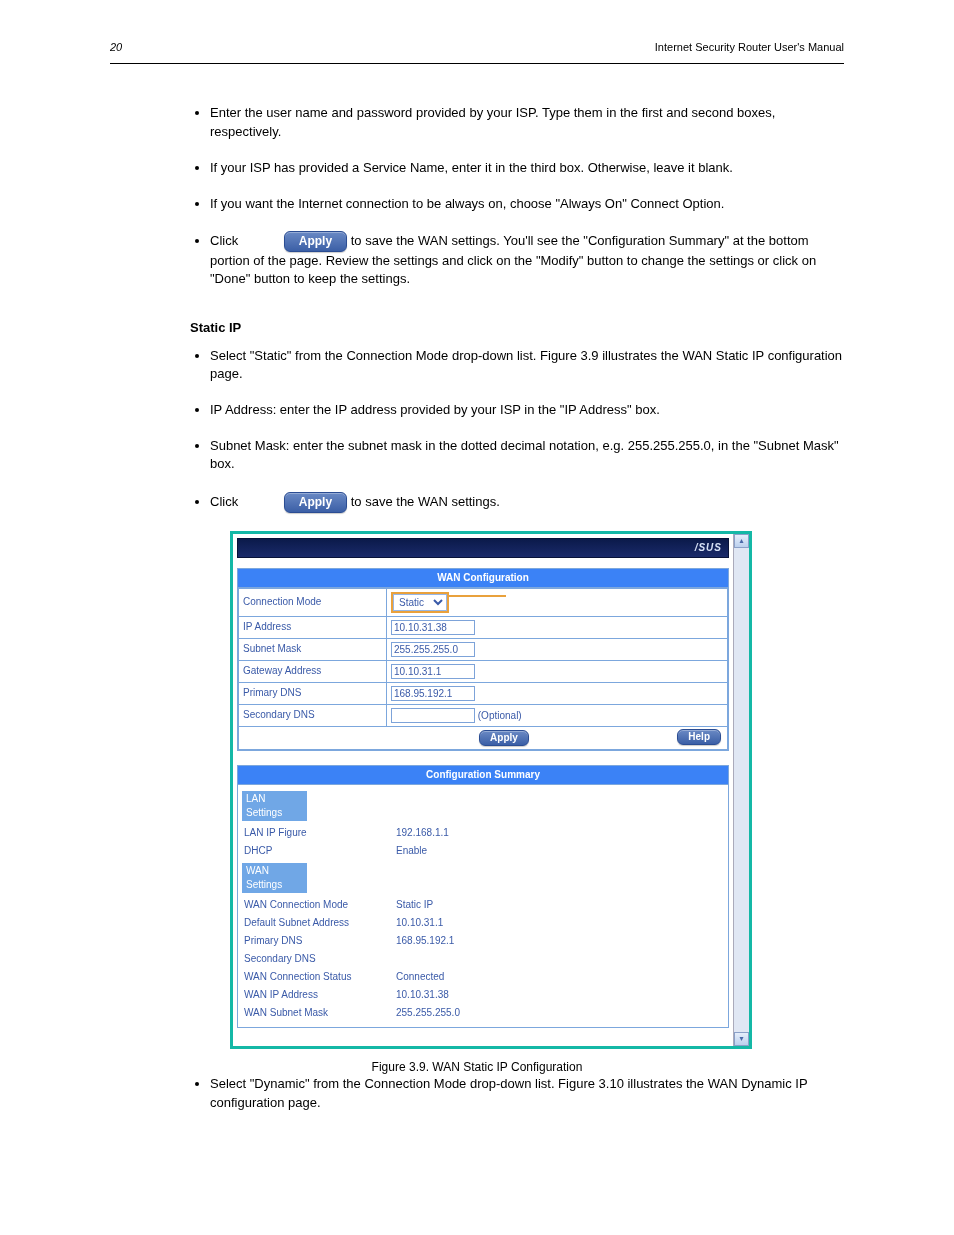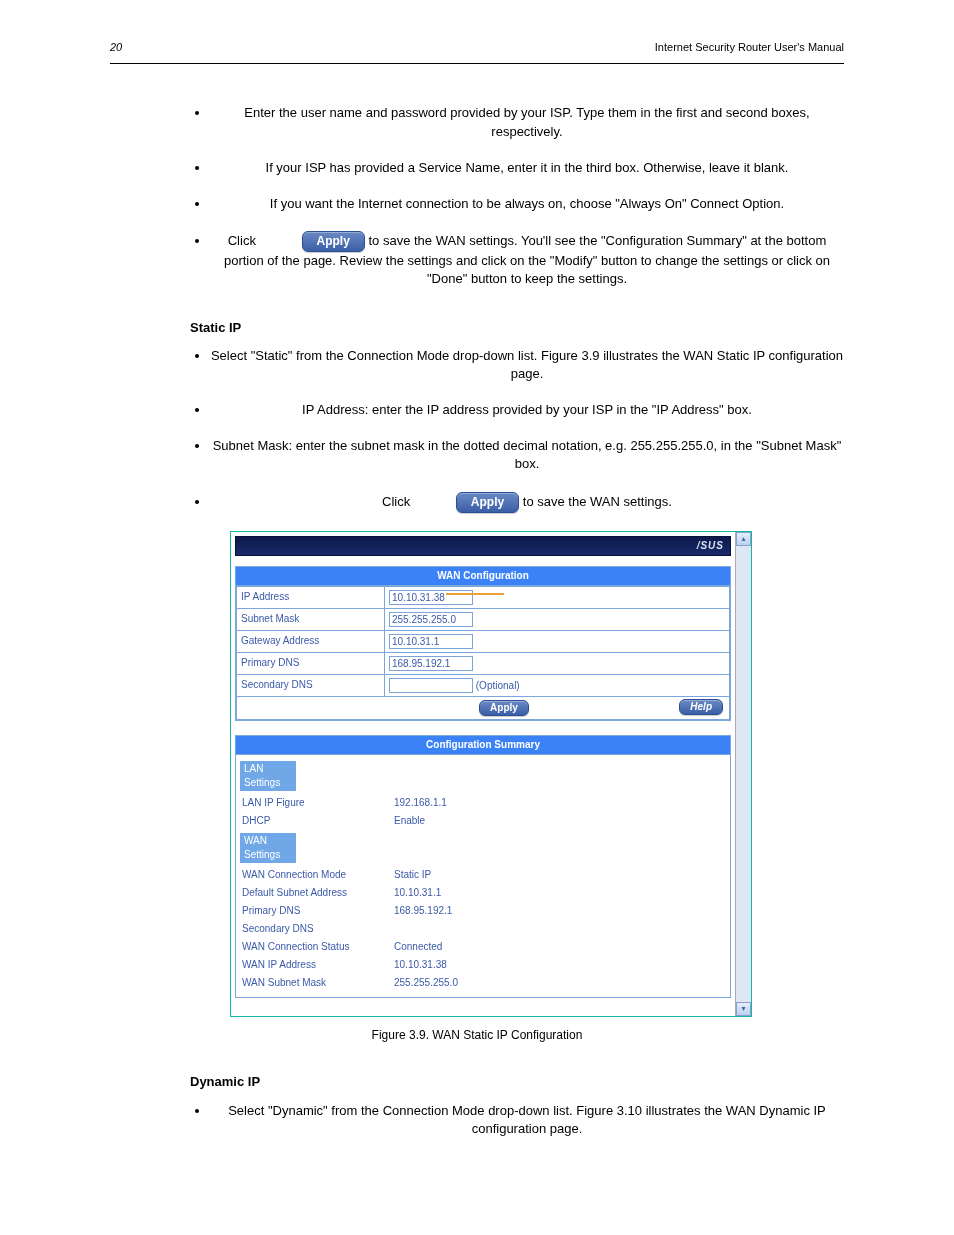--- a/index.html
+++ b/index.html
@@ -23,21 +23,20 @@
     border-bottom: 1px solid #000;
     margin-bottom: 40px;
     font-size: 11px;
   }
   .page-num { font-weight: normal; font-style: italic; }
   .doc-title { font-weight: normal; }
   ul.steps {
     list-style: disc;
     padding-left: 100px;
     margin-bottom: 0;
-    text-align: center;
   }
   ul.steps > li { margin-bottom: 18px; }
   .pill-btn {
     display: inline-block;
     background: linear-gradient(#6a89c4, #3b5fa6);
     color: #fff;
     font-weight: bold;
     font-size: 12px;
     border-radius: 6px;
     padding: 3px 14px 4px 14px;
@@ -53,21 +52,21 @@
   }
   .section-head {
     font-weight: bold;
     font-size: 13px;
     margin: 30px 0 10px 80px;
   }
   
   .shot-wrap {
     margin: 5px 0 0 32px;
     width: 522px;
-    border: 1px solid #14b8a6;
+    border: 3px solid #14b8a6;
     background: #fff;
     font-size: 10px;
     position: relative;
   }
   .shot-brandbar {
     flex: 1;
     background: linear-gradient(#0b1a4a, #1a2a6a);
     height: 20px;
     display: flex;
     justify-content: flex-end;
@@ -162,31 +161,31 @@
     text-align: center;
     position: relative;
     padding: 3px 4px;
     border: 1px solid #7ca7dd;
     border-top: none;
     display: flex;
     justify-content: center;
     align-items: center;
   }
   .btn-row .pill-btn { font-size: 10px; padding: 2px 10px; }
-  .help-pos { position: absolute; right: 6px; top: 2px; font-style: italic; }
+  .help-pos { position: absolute; right: 6px; top: 2px; }
   .summary-inner { padding: 4px; font-size: 10px; color: #3a5aa8; }
   .summary-inner .intro { margin-bottom: 4px; }
   .subhead {
     display: inline-block;
     background: #70a7e6;
     color: #fff;
     font-size: 10px;
     padding: 1px 4px;
     margin: 2px 0;
-    width: 56px;
+    width: 65px;
   }
   table.sumtbl { width: 100%; }
   table.sumtbl td { font-size: 10px; color: #3a5aa8; padding: 1px 0; }
   table.sumtbl td.k { width: 150px; }
   .back-row {
     text-align: center;
     padding: 5px 0;
     background: #fff;
   }
   .back-row .pill-btn { font-size: 10px; padding: 2px 10px; }
@@ -236,20 +235,30 @@
             <span class="brand-logo">/SUS</span>
           </div>
 
           <div style="height:10px;"></div>
 
           <div class="wan-block" style="position:relative;">
             <div class="blockhead">WAN Configuration</div>
             <div class="hline-orange" style="left:210px; top:26px; width:58px;"></div>
             <table class="formtbl">
               <tbody>
+                  <tr>
+                <td class="lab">Connection Mode</td>
+                <td>
+                  <span class="sel-wrap">
+                    <select class="sel">
+                      <option>Static</option>
+                    </select>
+                  </span>
+                </td>
+              </tr>
               <tr>
                 <td class="lab">IP Address</td>
                 <td><input class="inp" value="10.10.31.38" style=""></td>
               </tr>
               <tr>
                 <td class="lab">Subnet Mask</td>
                 <td><input class="inp" value="255.255.255.0" style=""></td>
               </tr>
               <tr>
                 <td class="lab">Gateway Address</td>
@@ -330,17 +339,16 @@
           <div class="scroll-btn">▴</div>
           <div class="shot-scrolltrack"></div>
           <div class="scroll-btn">▾</div>
         </div>
       </div>
     </div>
   </div>
 
   <div style="text-align:center; margin-top:10px; font-size:12px;">Figure 3.9. WAN Static IP Configuration</div>
 
-  <div class="section-head">Dynamic IP</div>
   <ul class="steps">
     <li>Select "Dynamic" from the Connection Mode drop-down list. Figure 3.10 illustrates the WAN Dynamic IP configuration page.</li>
   </ul>
 </div>
 
 </body></html>

